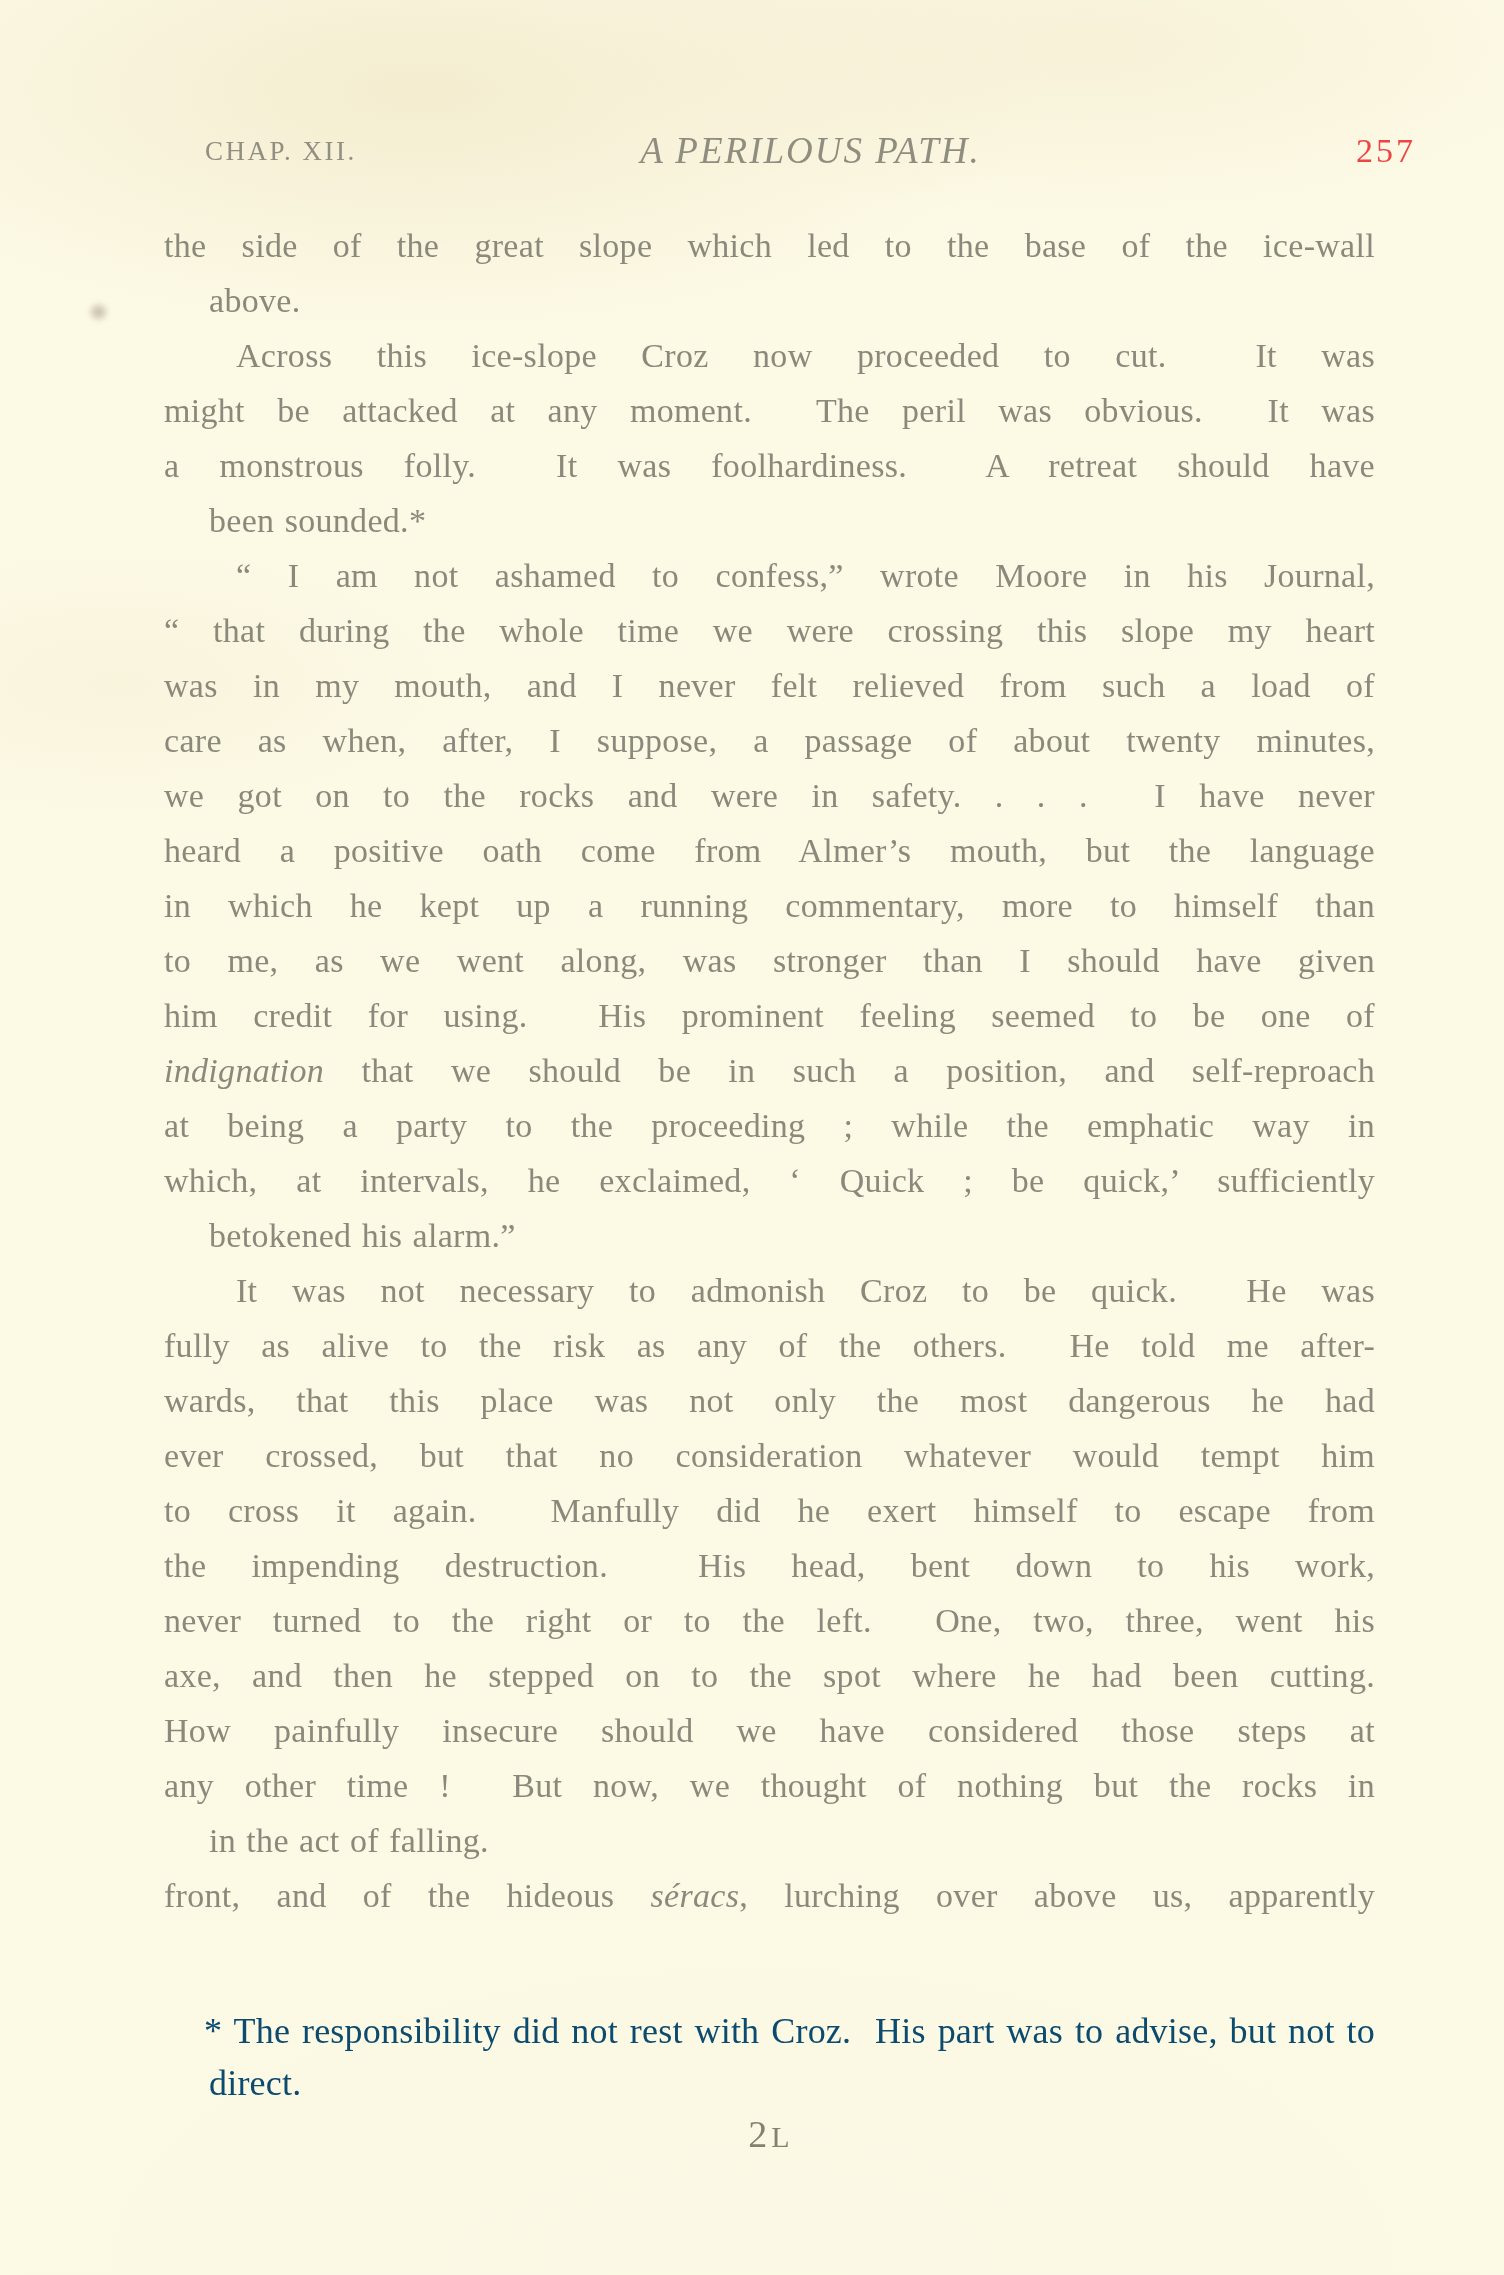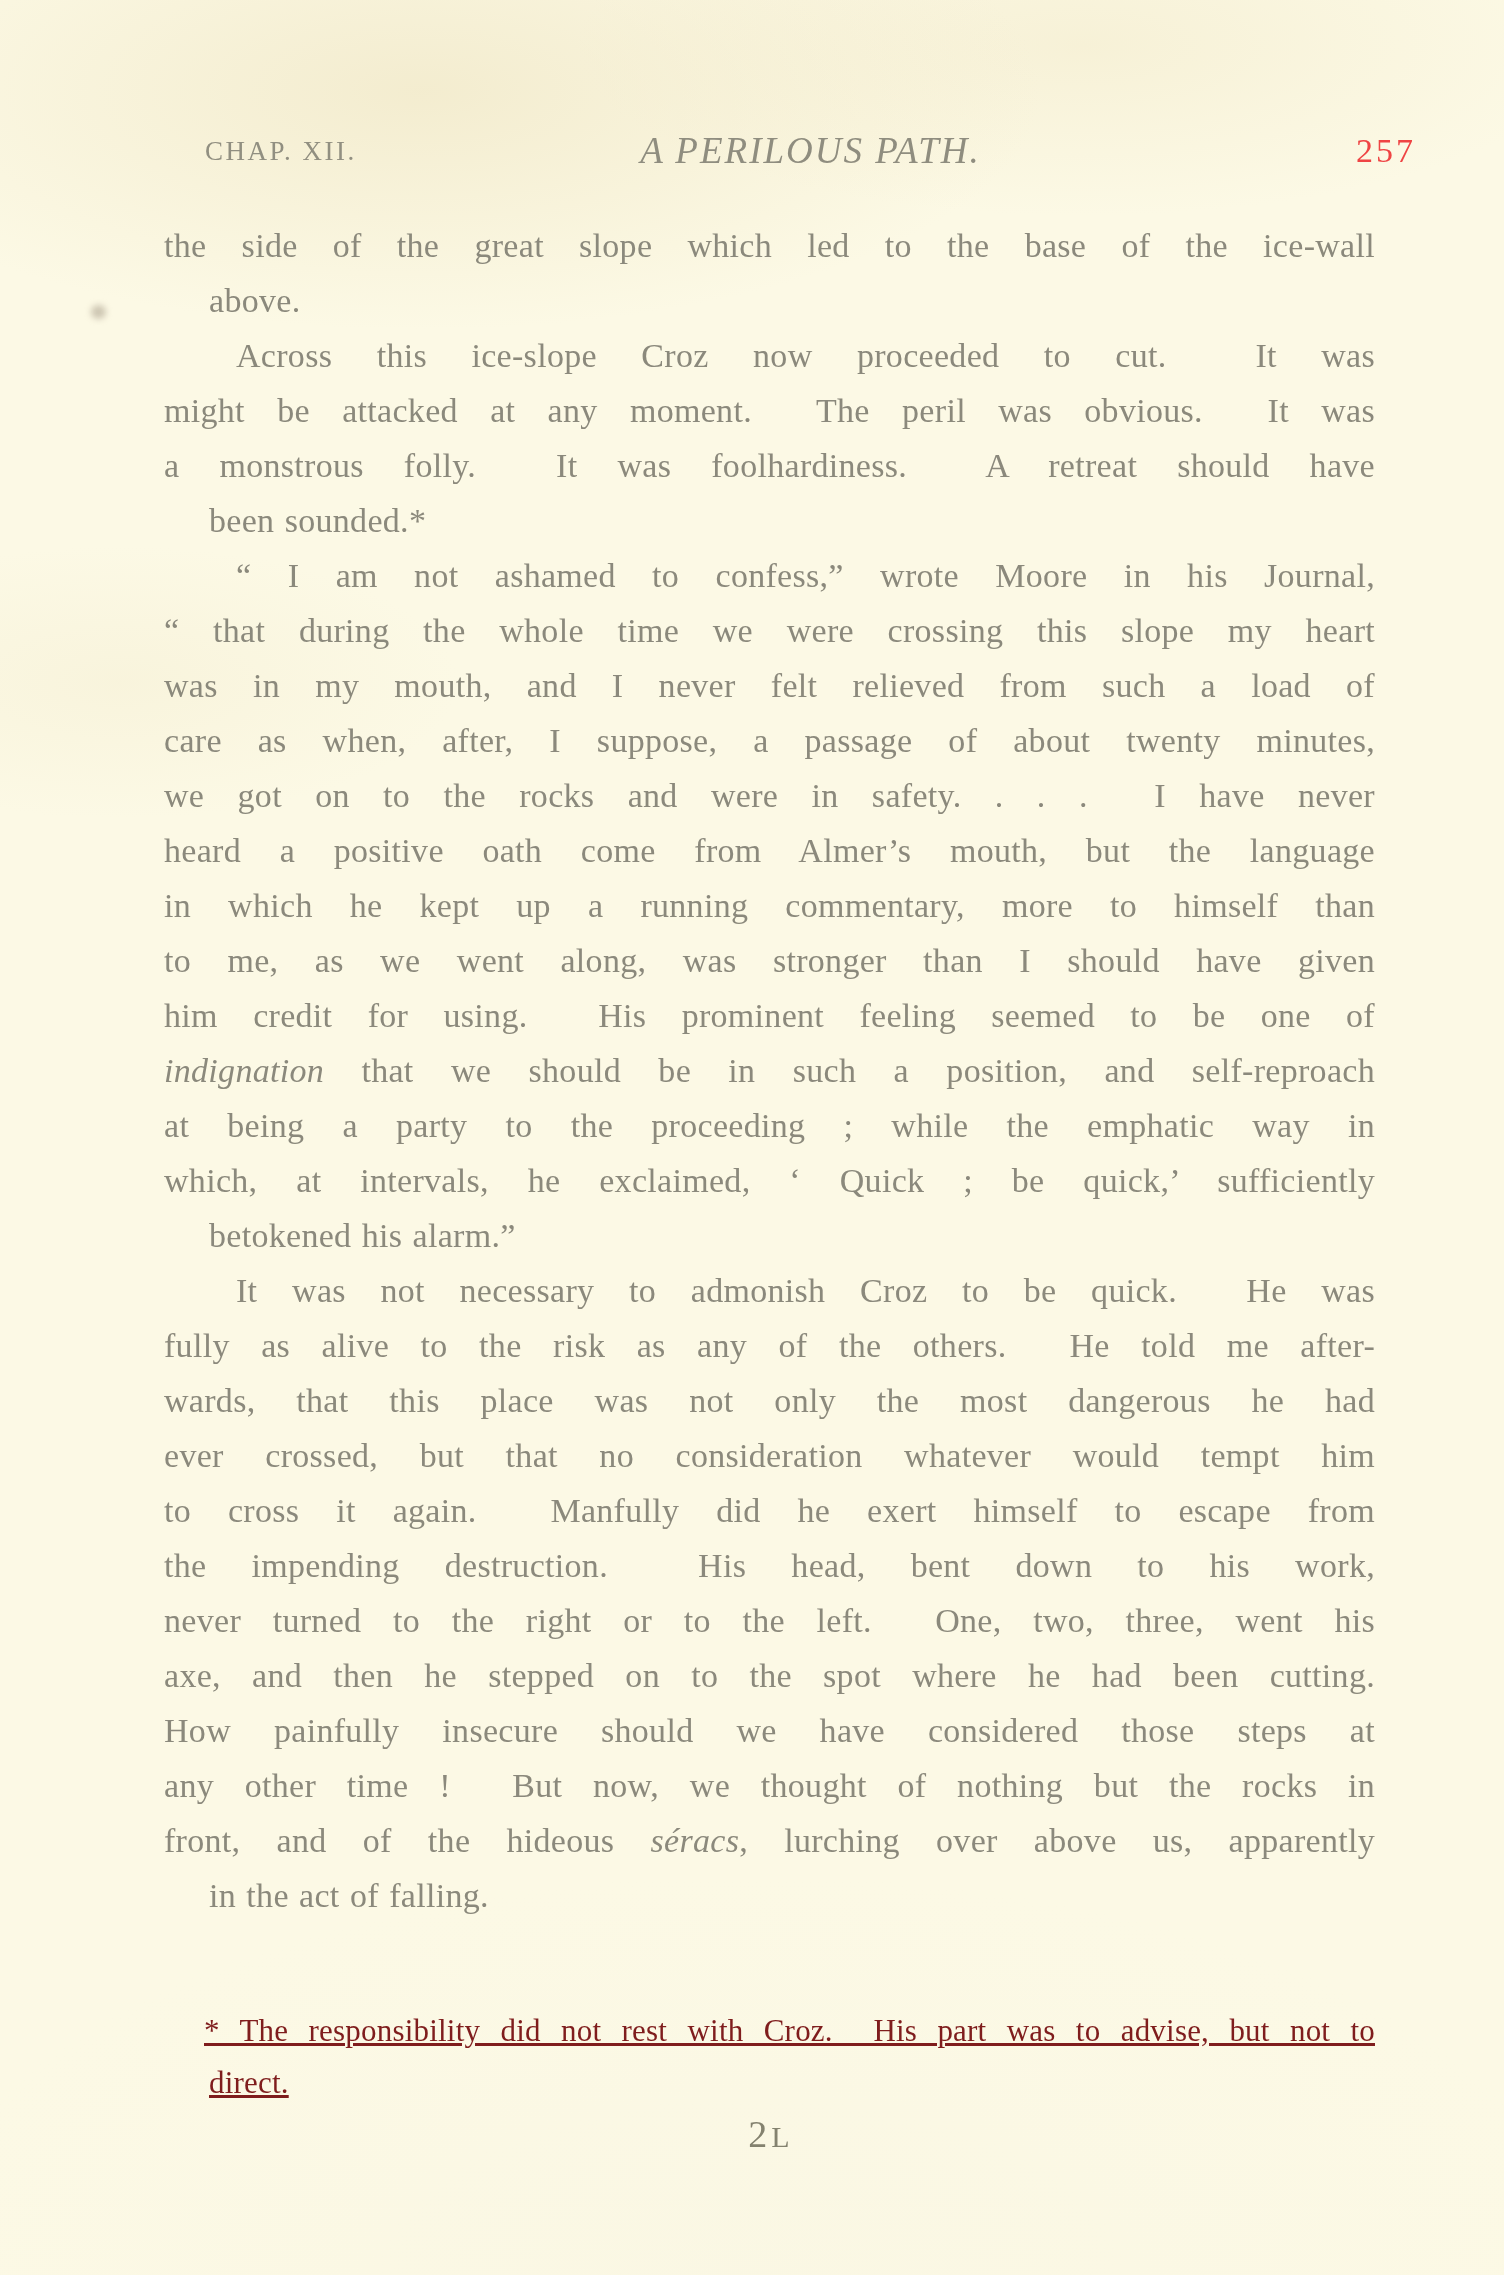--- a/index.html
+++ b/index.html
@@ -47,21 +47,21 @@
   .line{
     height:55px;line-height:55px;
     text-align:justify;text-align-last:justify;
     overflow:visible;white-space:normal;
   }
   .line.last{text-align-last:left;margin-left:45px;}
   .line.indent{text-indent:72px;}
   .it{font-style:italic;}
   .footnote{
     position:absolute;left:164px;top:2005px;width:1211px;
-    font-size:31px;letter-spacing:0.2px;word-spacing:1px;color:#7f1d1d;text-decoration:underline;
+    font-size:36px;letter-spacing:0.2px;word-spacing:1px;color:#0c4a6e;
   }
   .footnote .line{height:52px;line-height:52px;}
   .footnote .line.indent{text-indent:40px;}
   .signature{
     position:absolute;left:164px;top:2112px;width:1211px;height:44px;line-height:44px;
     text-align:center;color:#84826f;
   }
   .signature .sig-num{font-size:38px;}
   .signature .sig-letter{font-size:30px;letter-spacing:1px;}
 </style>
@@ -108,22 +108,22 @@
         <div class="line indent"><span>It was not necessary to admonish Croz to be quick.&nbsp; He was</span></div>
         <div class="line"><span>fully as alive to the risk as any of the others.&nbsp; He told me after-</span></div>
         <div class="line"><span>wards, that this place was not only the most dangerous he had</span></div>
         <div class="line"><span>ever crossed, but that no consideration whatever would tempt him</span></div>
         <div class="line"><span>to cross it again.&nbsp; Manfully did he exert himself to escape from</span></div>
         <div class="line"><span>the impending destruction.&nbsp; His head, bent down to his work,</span></div>
         <div class="line"><span>never turned to the right or to the left.&nbsp; One, two, three, went his</span></div>
         <div class="line"><span>axe, and then he stepped on to the spot where he had been cutting.</span></div>
         <div class="line"><span>How painfully insecure should we have considered those steps at</span></div>
         <div class="line"><span>any other time !&nbsp; But now, we thought of nothing but the rocks in</span></div>
+        <div class="line last"><span>in the act of falling.</span></div>
         <div class="line"><span>front, and of the hideous </span><span class="it">séracs</span><span>, lurching over above us, apparently</span></div>
-        <div class="line last"><span>in the act of falling.</span></div>
       </div>
     </div>
 
   <div class="footnote" id="footnote">
       <div class="line indent"><span>* The responsibility did not rest with Croz.&nbsp; His part was to advise, but not to</span></div>
       <div class="line last"><span>direct.</span></div>
     </div>
 
   <div class="signature">
     <span class="sig-num">2</span>

